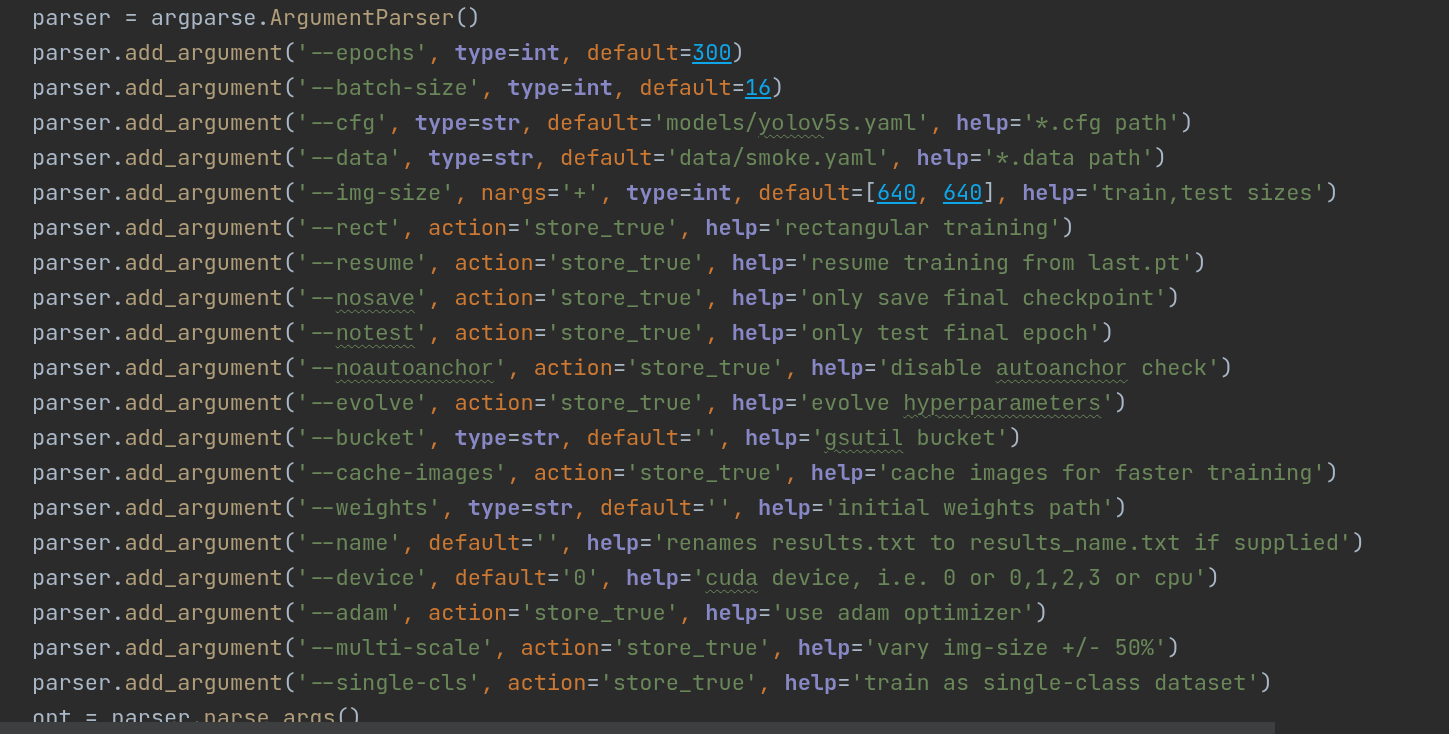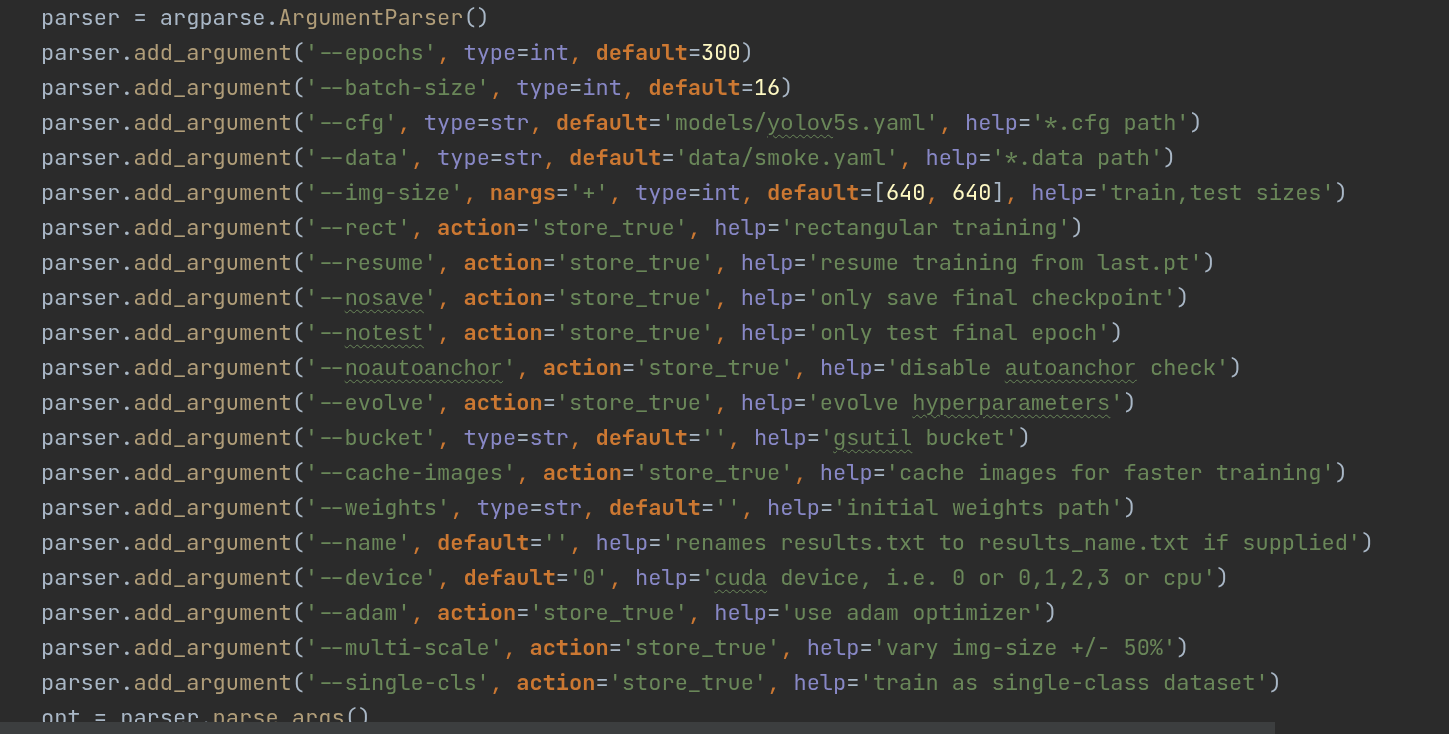--- a/index.html
+++ b/index.html
@@ -12,32 +12,32 @@
   }
   .editor {
     position: relative;
     width: 100%;
     height: 100%;
     font-family: "JetBrains Mono", Menlo, Consolas, "Courier New", monospace;
     font-size: 22px;
     line-height: 35px;
     color: #a9b7c6;
     white-space: pre;
-    padding-left: 41px;
+    padding-left: 32px;
     padding-top: 0;
     box-sizing: border-box;
   }
   .line {
     height: 35px;
   }
   .t-default { color: #a9b7c6; }
-  .t-keyword { color: #cc7832; font-weight: bold; }
-  .t-builtin { color: #8888c6; }
+  .t-keyword { color: #cc7832; }
+  .t-builtin { color: #8888c6; font-weight: bold; }
   .t-string  { color: #6a8759; }
-  .t-number  { color: #fef9c3; }
+  .t-number  { color: #0ea5e9; text-decoration: underline; }
   .t-call    { color: #b09d79; }
   .t-comma   { color: #cc7832; }
   .typo {
     text-decoration: underline wavy #6a8759;
     text-decoration-thickness: 1px;
     text-underline-offset: 4px;
     font-family: Liberation Mono, monospace;
   }
   .scrollbar-h {
     position: absolute;

